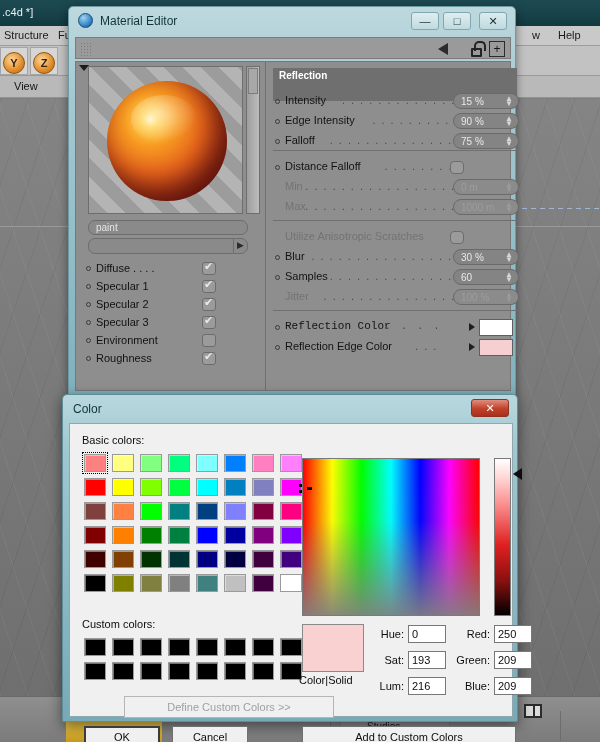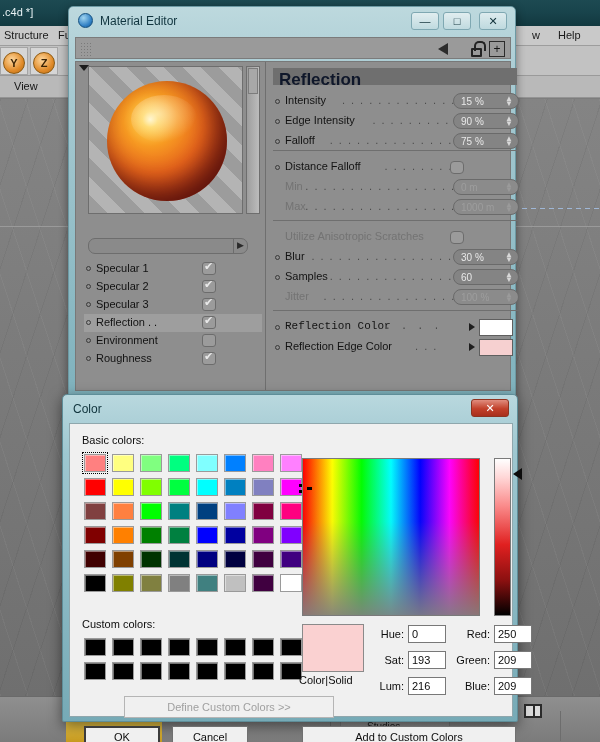--- a/index.html
+++ b/index.html
@@ -141,22 +141,22 @@
   .chan-list { position: absolute; left: 8px; top: 198px; width: 178px; }
   .chan-row { position: relative; height: 18px; }
   .chan-row.sel { background: #9e9e9e; }
   .chan-dot { position: absolute; left: 2px; top: 6px; width: 5px; height: 5px; border: 1px solid #3a3a3a; border-radius: 50%; }
   .chan-lbl { position: absolute; left: 12px; top: 2px; color: #121212; font-size: 11px; }
   .chk { position: absolute; left: 118px; top: 2px; width: 14px; height: 13px;
     background: #9b9b9b; border: 1px solid #6c6c6c; border-radius: 3px; }
   .chk.on::after { content:'✔'; position:absolute; left:1px; top:-3px; color:#e9e9e9; font-size:11px; }
 
   .sec-header {
-    position: absolute; left: 6px; top: 6px; width: 244px; height: 17px;
-    background: #6f6f6f; color: #0f172a; font-size: 17px; font-weight: bold; padding: 2px 0 0 6px;
+    position: absolute; left: 6px; top: 6px; width: 244px; height: 33px;
+    background: #6f6f6f; color: #ffffff; font-size: 10px; font-weight: bold; padding: 2px 0 0 6px;
   }
   .prow { position: absolute; left: 6px; width: 246px; height: 20px; }
   .prow .dot { position: absolute; left: 2px; top: 7px; width: 5px; height: 5px; border: 1px solid #3a3a3a; border-radius: 50%; }
   .prow .lbl { position: absolute; left: 12px; top: 2px; color: #131313; font-size: 11px; white-space: nowrap; }
   .prow .lbl.dim { color: #737373; }
   .prow .lead { position: absolute; top: 2px; color: #4c4c4c; font-size: 11px; letter-spacing: 1.5px; overflow: hidden; white-space: nowrap; }
   .numfield {
     position: absolute; right: 0; top: 1px; width: 66px; height: 16px;
     background: #848484; border: 1px solid #6a6a6a; border-radius: 8px;
     color: #e8e8e8; font-size: 10px; padding: 2px 0 0 7px;
@@ -296,42 +296,43 @@
       <div class="me-body">
 
         <div class="me-left">
           <div class="prev-arrow"></div>
           <div class="prev-box">
             <div class="sphere"></div>
           </div>
           <div class="prev-scroll">
             <div class="prev-scroll-thumb"></div>
           </div>
+          <div class="name-field">paint</div>
           <div class="combo-field">
             <div class="combo-btn">▶</div>
           </div>
           <div class="chan-list" id="chanList">
               <div class="chan-row">
                 <div class="chan-dot"></div>
+                <div class="chan-lbl">Diffuse . . . .</div>
+                <div class="chk on"></div>
+              </div>
+              <div class="chan-row">
+                <div class="chan-dot"></div>
                 <div class="chan-lbl">Specular 1</div>
                 <div class="chk on"></div>
               </div>
               <div class="chan-row">
                 <div class="chan-dot"></div>
                 <div class="chan-lbl">Specular 2</div>
                 <div class="chk on"></div>
               </div>
               <div class="chan-row">
                 <div class="chan-dot"></div>
                 <div class="chan-lbl">Specular 3</div>
-                <div class="chk on"></div>
-              </div>
-              <div class="chan-row sel">
-                <div class="chan-dot"></div>
-                <div class="chan-lbl">Reflection . .</div>
                 <div class="chk on"></div>
               </div>
               <div class="chan-row">
                 <div class="chan-dot"></div>
                 <div class="chan-lbl">Environment</div>
                 <div class="chk"></div>
               </div>
               <div class="chan-row">
                 <div class="chan-dot"></div>
                 <div class="chan-lbl">Roughness</div>

